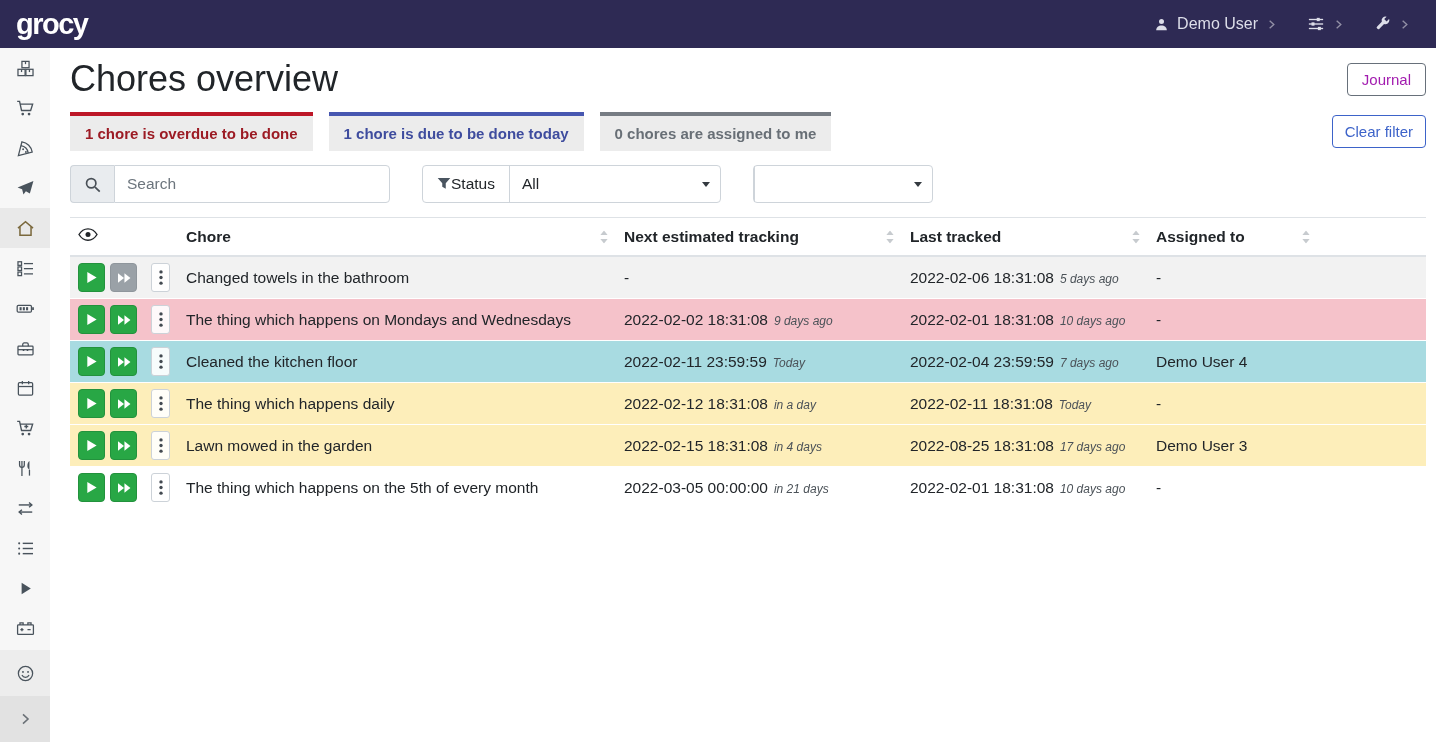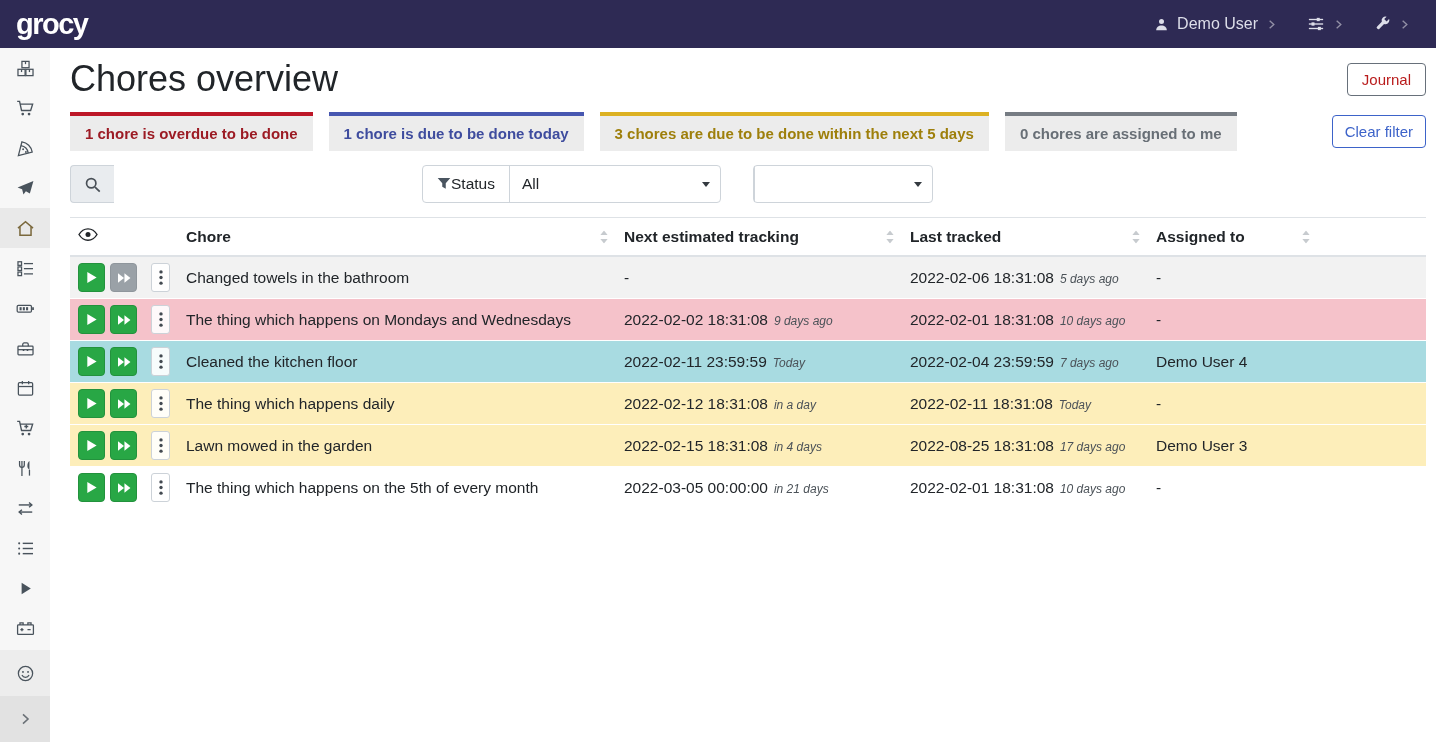--- a/index.html
+++ b/index.html
@@ -33,21 +33,21 @@
   .side-item.active { background: var(--sidebar-active-bg, #e9e9e9); color: #7a683c; }
   .side-spacer { flex: 1; }
   .side-smiley { height: 46px; background: var(--sidebar-smiley-bg, #ededed); }
   .side-toggle { height: 46px; background: var(--sidebar-toggle-bg, #e2e2e2); color: #6a7076; }
 
   
   .content { position: absolute; top: 48px; left: 50px; right: 0; bottom: 0; padding: 0 10px 0 20px; }
 
   .page-header { display: flex; align-items: center; justify-content: space-between; margin-top: 10px; }
   .page-title { font-size: 36px; font-weight: 500; margin: 0; }
-  .btn-journal { background: #fff; border: 1px solid #67707a; border-radius: 4px; padding: 7px 14px; font-size: 15px; color: #b91c1c; cursor: pointer; }
+  .btn-journal { background: #fff; border: 1px solid #67707a; border-radius: 4px; padding: 7px 14px; font-size: 15px; color: #a21caf; cursor: pointer; }
 
   .cards-row { display: flex; align-items: center; gap: 16px; margin-top: 12px; }
   .status-card { background: var(--card-bg, #ececec); border-top: 4px solid #999; padding: 9px 15px; font-size: 15px; font-weight: 700; white-space: nowrap; cursor: pointer; }
   .status-card.overdue  { border-top-color: var(--overdue-accent, #bd1728);  color: var(--overdue-text, #9c1b24); }
   .status-card.today    { border-top-color: var(--today-accent, #4757b0);    color: var(--today-text, #3e4c9e); }
   .status-card.soon     { border-top-color: var(--soon-accent, #dcb122);     color: var(--soon-text, #9e7f0b); }
   .status-card.assigned { border-top-color: var(--assigned-accent, #767c83); color: var(--assigned-text, #686f76); }
   .btn-clear-filter { margin-left: auto; background: #fff; border: 1px solid var(--clear-filter-blue, #3d63c9); color: var(--clear-filter-blue, #3d63c9); border-radius: 4px; padding: 7px 12px; font-size: 15px; cursor: pointer; }
 
   .filter-row { display: flex; align-items: center; gap: 32px; margin-top: 14px; }
@@ -270,33 +270,33 @@
 <main class="content">
 
   <div class="page-header">
     <h1 class="page-title">Chores overview</h1>
     <button class="btn-journal">Journal</button>
   </div>
 
   <div class="cards-row">
     <div class="status-card overdue">1 chore is overdue to be done</div>
     <div class="status-card today">1 chore is due to be done today</div>
-    <div class="status-card soon">3 chores are due to be done within the next 5 days</div>
     <div class="status-card assigned">0 chores are assigned to me</div>
     <button class="btn-clear-filter">Clear filter</button>
   </div>
 
   <div class="filter-row">
     <div class="search-group">
       <span class="search-addon">
         <svg width="17" height="17" viewBox="0 0 20 20" fill="none" stroke="currentColor" stroke-width="2">
             <circle cx="8.5" cy="8.5" r="5.5"></circle>
             <line x1="13" y1="13" x2="18.5" y2="18.5"></line>
           </svg>
       </span>
+      <input class="search-input" type="text" placeholder="Search" style="">
     </div>
 
     <div class="filter-group">
       <span class="filter-label">
         <svg width="14" height="14" viewBox="0 0 16 16" fill="currentColor">
             <path d="M.8 1h14.4L10 7.2v6.3L6 11V7.2L.8 1z"></path>
           </svg>
         <span>Status</span>
       </span>
       <span class="select-box w-status">

